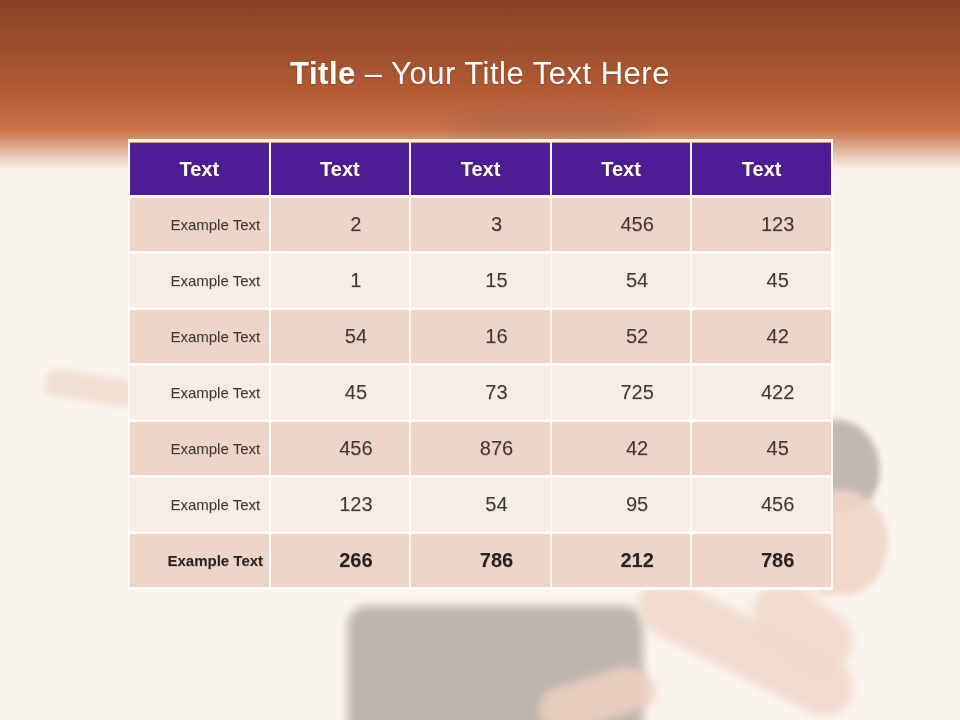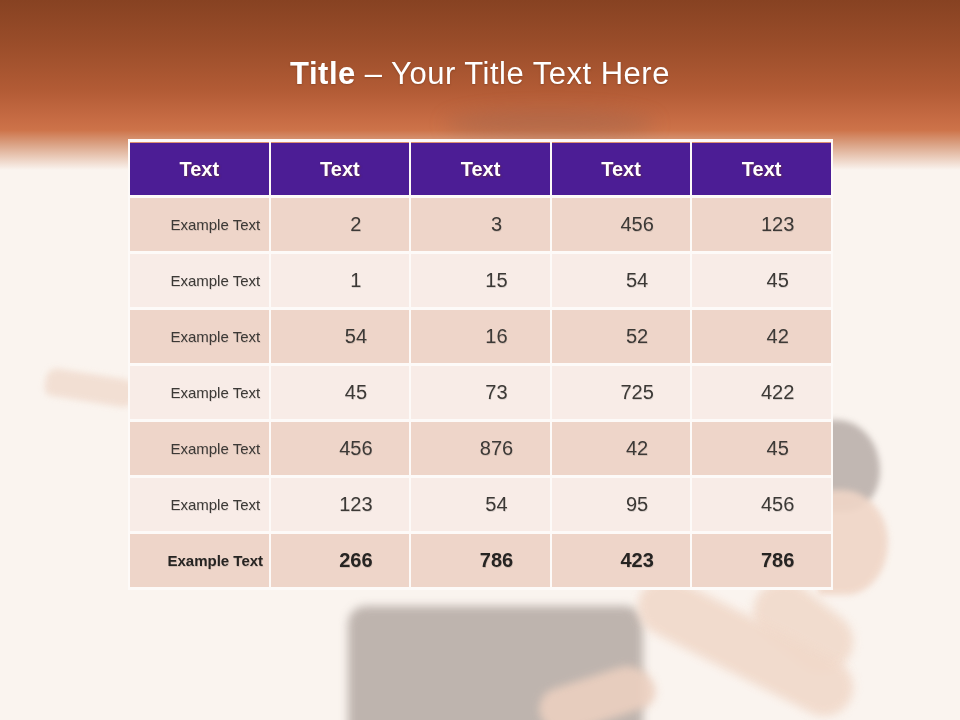--- a/index.html
+++ b/index.html
@@ -170,17 +170,17 @@
       <td class="label">Example Text</td>
       <td>123</td>
       <td>54</td>
       <td>95</td>
       <td>456</td>
     </tr>
     <tr class="last">
       <td class="label">Example Text</td>
       <td>266</td>
       <td>786</td>
-      <td>423</td>
+      <td>212</td>
       <td>786</td>
     </tr>
   </tbody>
 </table>
 
 </body></html>

